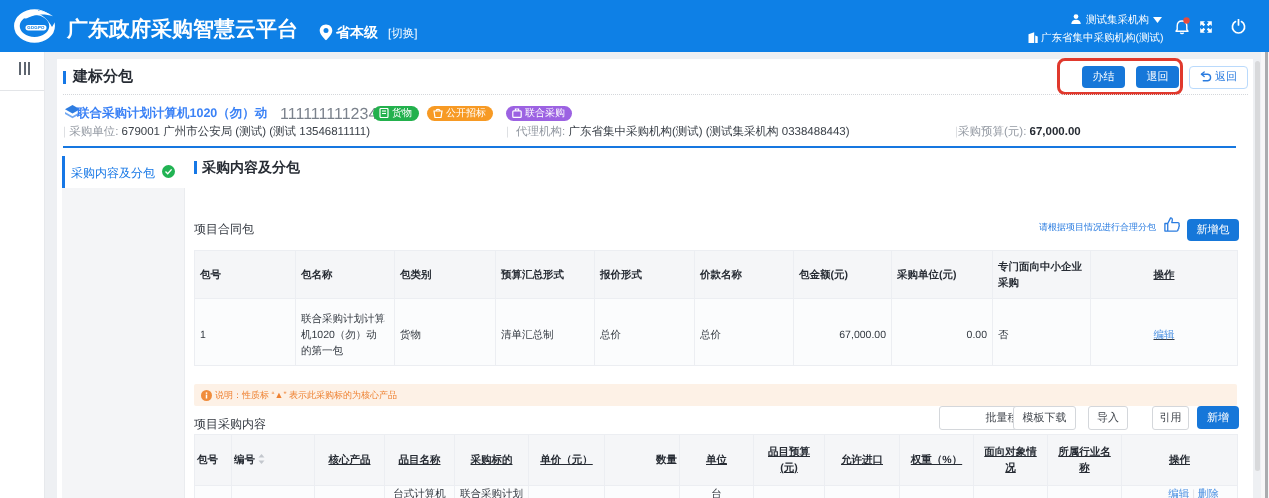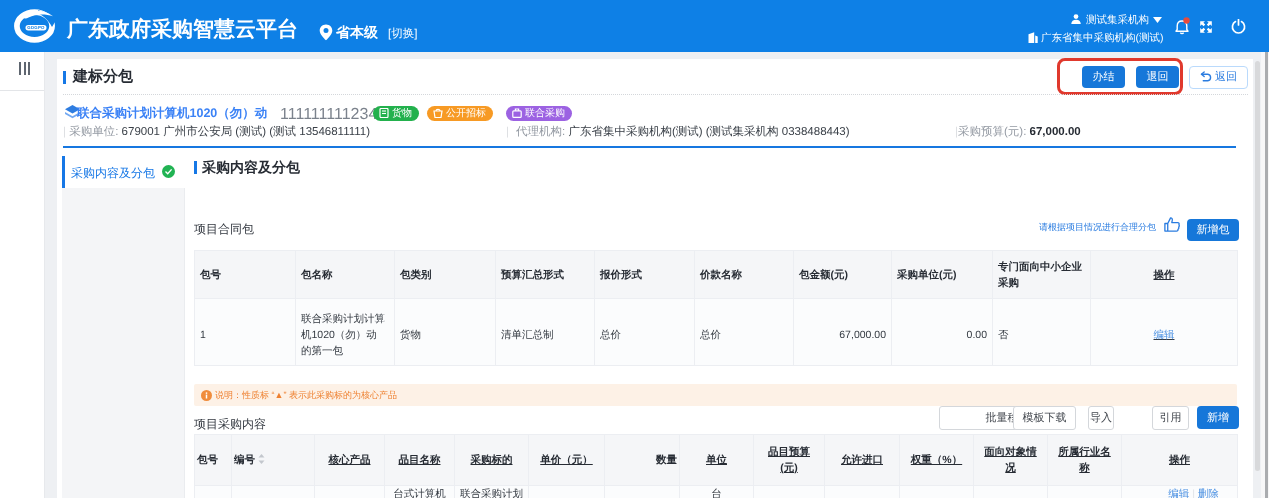--- a/index.html
+++ b/index.html
@@ -253,21 +253,21 @@
       <svg class="ico" viewBox="0 0 12 12">
           <circle cx="6" cy="6" r="6" fill="#f08c3c"></circle>
           <rect x="5.2" y="5" width="1.6" height="4.3" fill="#fff"></rect>
           <rect x="5.2" y="2.6" width="1.6" height="1.6" fill="#fff"></rect>
         </svg>
       说明：性质标 “▲” 表示此采购标的为核心产品
     </div>
     <div class="sub-t" style="top:260px">项目采购内容</div>
     <div class="btn-w" style="left:745px;top:250px;width:82px;padding-left:44px;">批量移动</div>
     <div class="btn-w" style="left:819px;top:250px;width:63px;">模板下载</div>
-    <div class="btn-w" style="left:894px;top:250px;width:26px;">导入</div>
+    <div class="btn-w" style="left:894px;top:250px;width:40px;">导入</div>
     <div class="btn-w" style="left:958px;top:250px;width:37px;">引用</div>
     <div class="btn-blue" style="left:1003px;top:250px;width:42px;height:23px;line-height:24px;font-size:11px;">新增</div>
 
     <table class="grid t2" style="position:absolute;left:0;top:278px;">
       <colgroup>
           <col style="width:37px">
           <col style="width:83px">
           <col style="width:70px">
           <col style="width:70px">
           <col style="width:74px">

